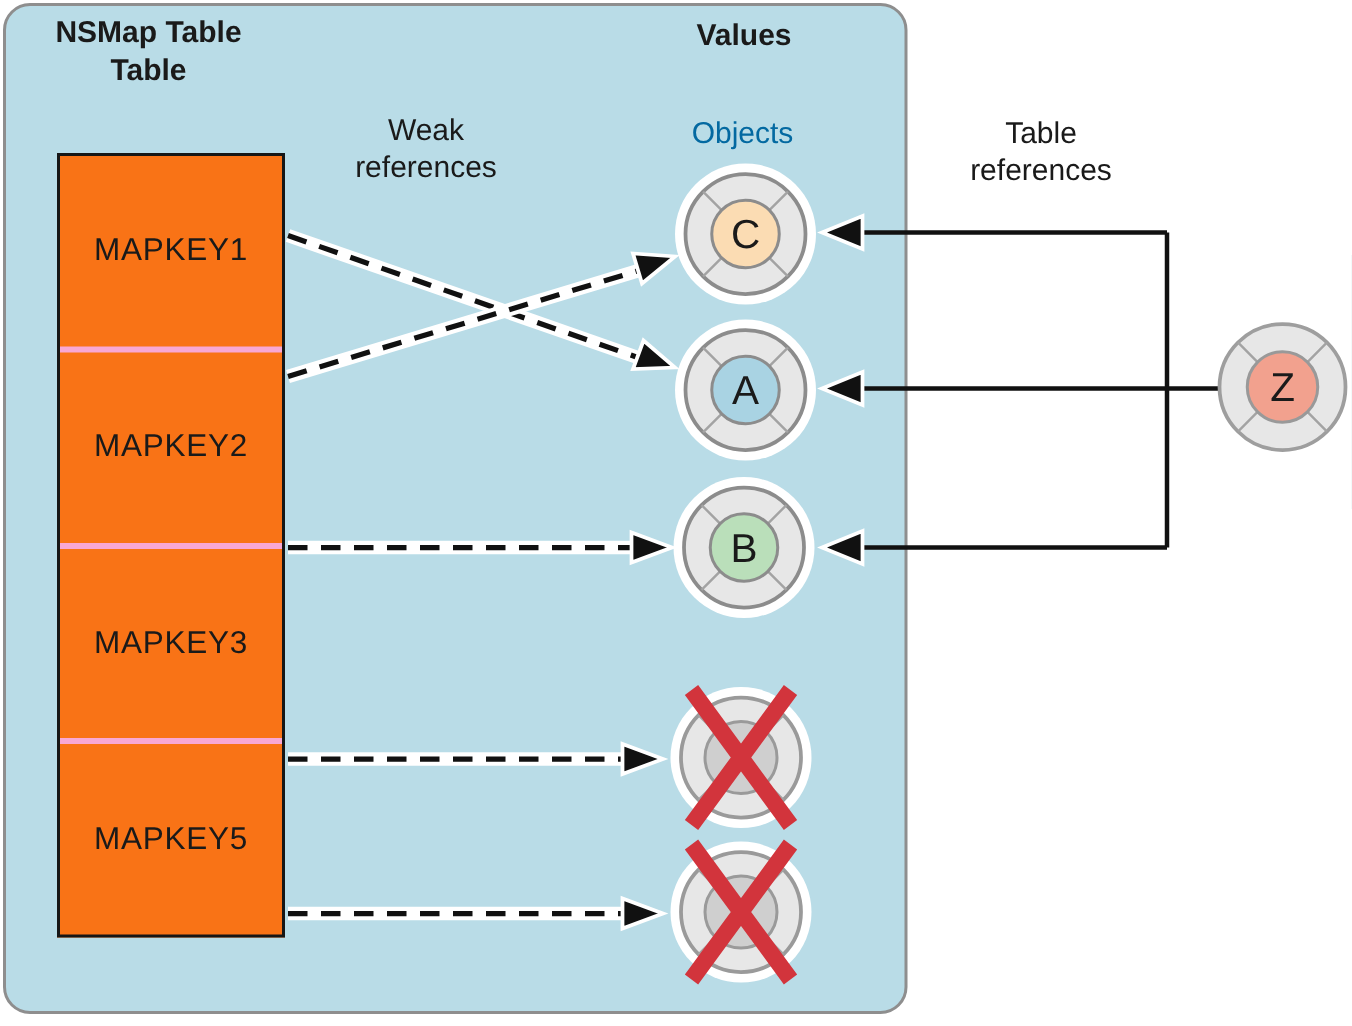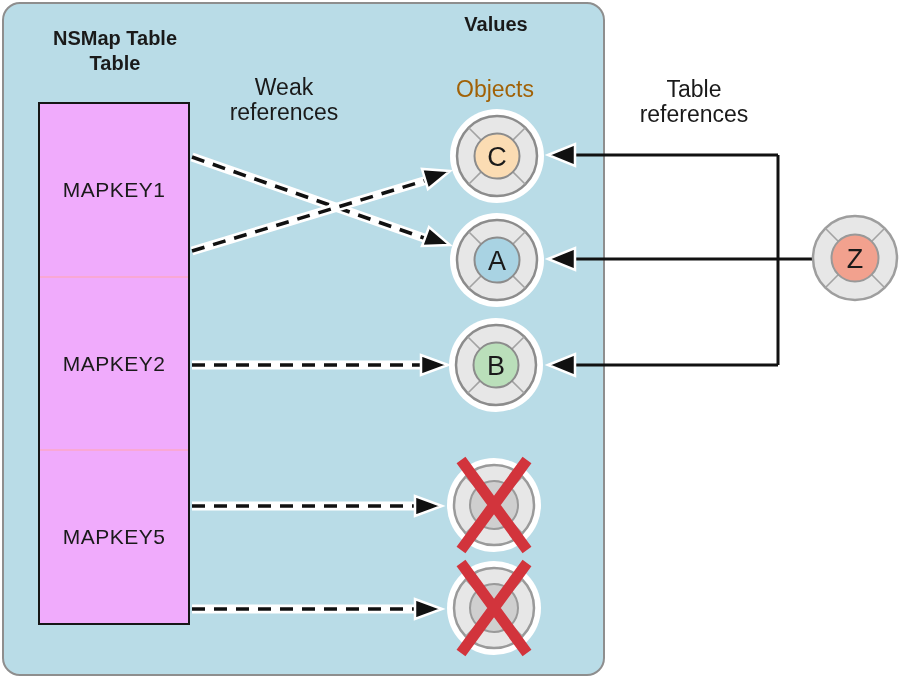--- a/index.html
+++ b/index.html
@@ -6,58 +6,61 @@
   .canvas{
     position:relative;width:901px;height:684px;background:#ffffff;
     font-family:"Liberation Sans", sans-serif;color:#1a1a1a;overflow:hidden;
   }
   .panel{
     position:absolute;left:2px;top:2px;width:599px;height:670px;
     background:#b9dce7;border:2px solid #8e8e8e;border-radius:18px;
   }
   .hdr{position:absolute;text-align:center;white-space:pre-line;}
   .hdr.bold{font-weight:bold;font-size:20px;line-height:25px;}
-  .hdr.reg{font-size:23px;line-height:25px;}
-  .hdr.gray{color:#a16207;}
+  .hdr.reg{font-size:20px;line-height:25px;}
+  .hdr.gray{color:#0369a1;}
   .keys-column{
     position:absolute;left:38px;top:102px;width:148px;height:519px;
-    background:#f0abfc;border:2px solid #161616;
+    background:#f97316;border:2px solid #161616;
     display:flex;flex-direction:column;
   }
   .key-cell{
     flex:1;display:flex;align-items:center;justify-content:center;
-    border-top:2px solid #f9a8d4;font-size:21px;letter-spacing:0.5px;
+    border-top:4px solid #f9a8d4;font-size:21px;letter-spacing:0.5px;
   }
   .key-cell:first-child{border-top:none;}
   .overlay{position:absolute;left:0;top:0;z-index:5;}
   .overlay text{font-family:"Liberation Sans", sans-serif;font-size:27px;fill:#1a1a1a;}
 </style>
 </head>
 <body>
 
 <div class="canvas">
 
   <div class="panel"></div>
 
-  <div class="hdr bold" style="left:35px;top:10px;width:160px;margin-top:16px;"><span>NSMap Table</span><br><span>Table</span></div>
+  <div class="hdr bold" style="left:19px;top:10px;width:160px;"><span>NSMap Table</span><br><span>Table</span></div>
 
   <div class="hdr bold" style="left:416px;top:12px;width:160px;">Values</div>
 
   <div class="hdr reg" style="left:204px;top:75px;width:160px;"><span>Weak</span><br><span>references</span></div>
 
   <div class="hdr reg gray" style="left:415px;top:77px;width:160px;">Objects</div>
 
   <div class="hdr reg" style="left:614px;top:77px;width:160px;"><span>Table</span><br><span>references</span></div>
 
   <div class="keys-column">
     <div class="key-cell">
         <span>MAPKEY1</span>
       </div>
     <div class="key-cell">
         <span>MAPKEY2</span>
+      </div>
+    <div class="key-cell">
+        <span>MAPKEY3</span>
       </div>
     <div class="key-cell">
         <span>MAPKEY5</span>
       </div>
   </div>
 
   <svg class="overlay" width="901" height="684" viewBox="0 0 901 684">
 
     <g stroke="#111" stroke-width="3" fill="none">
       <path d="M813 259 L562 259"></path>

